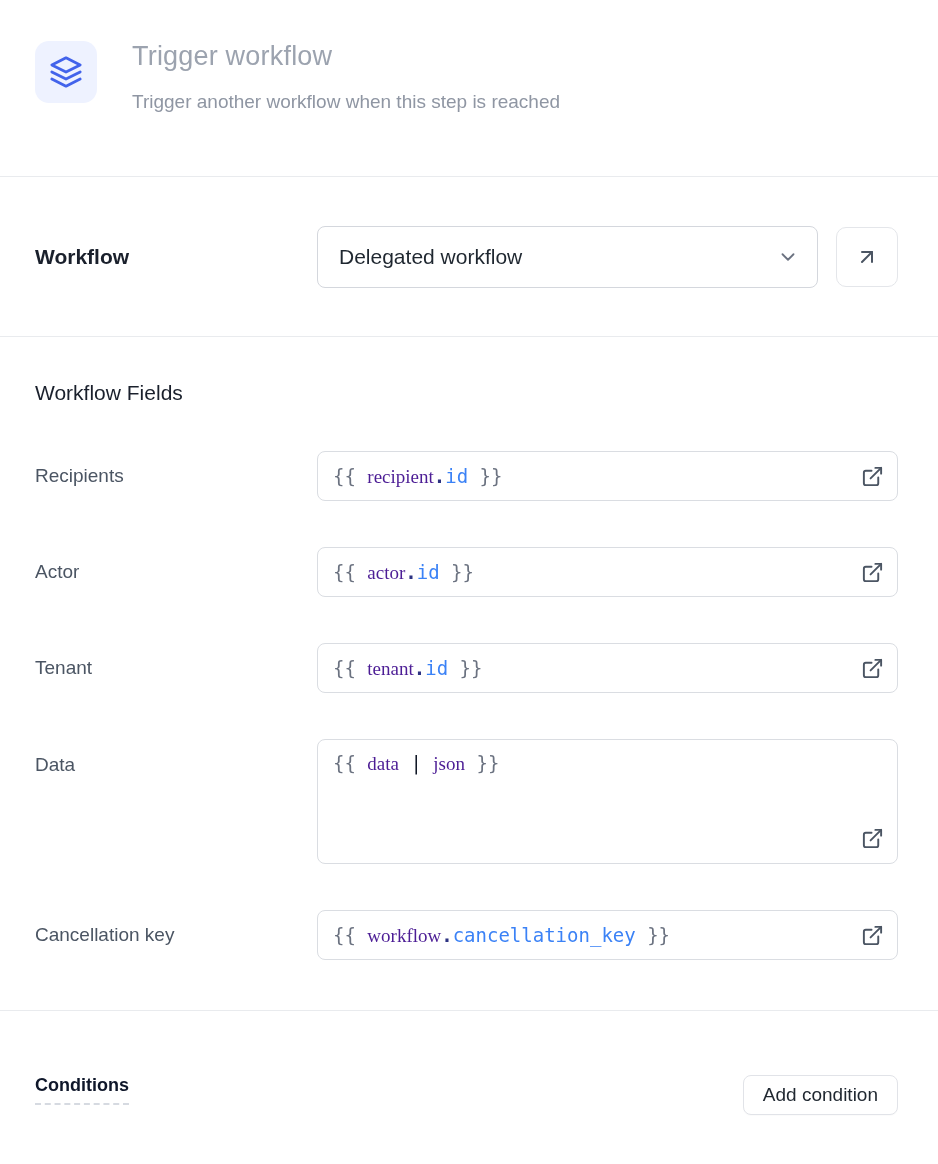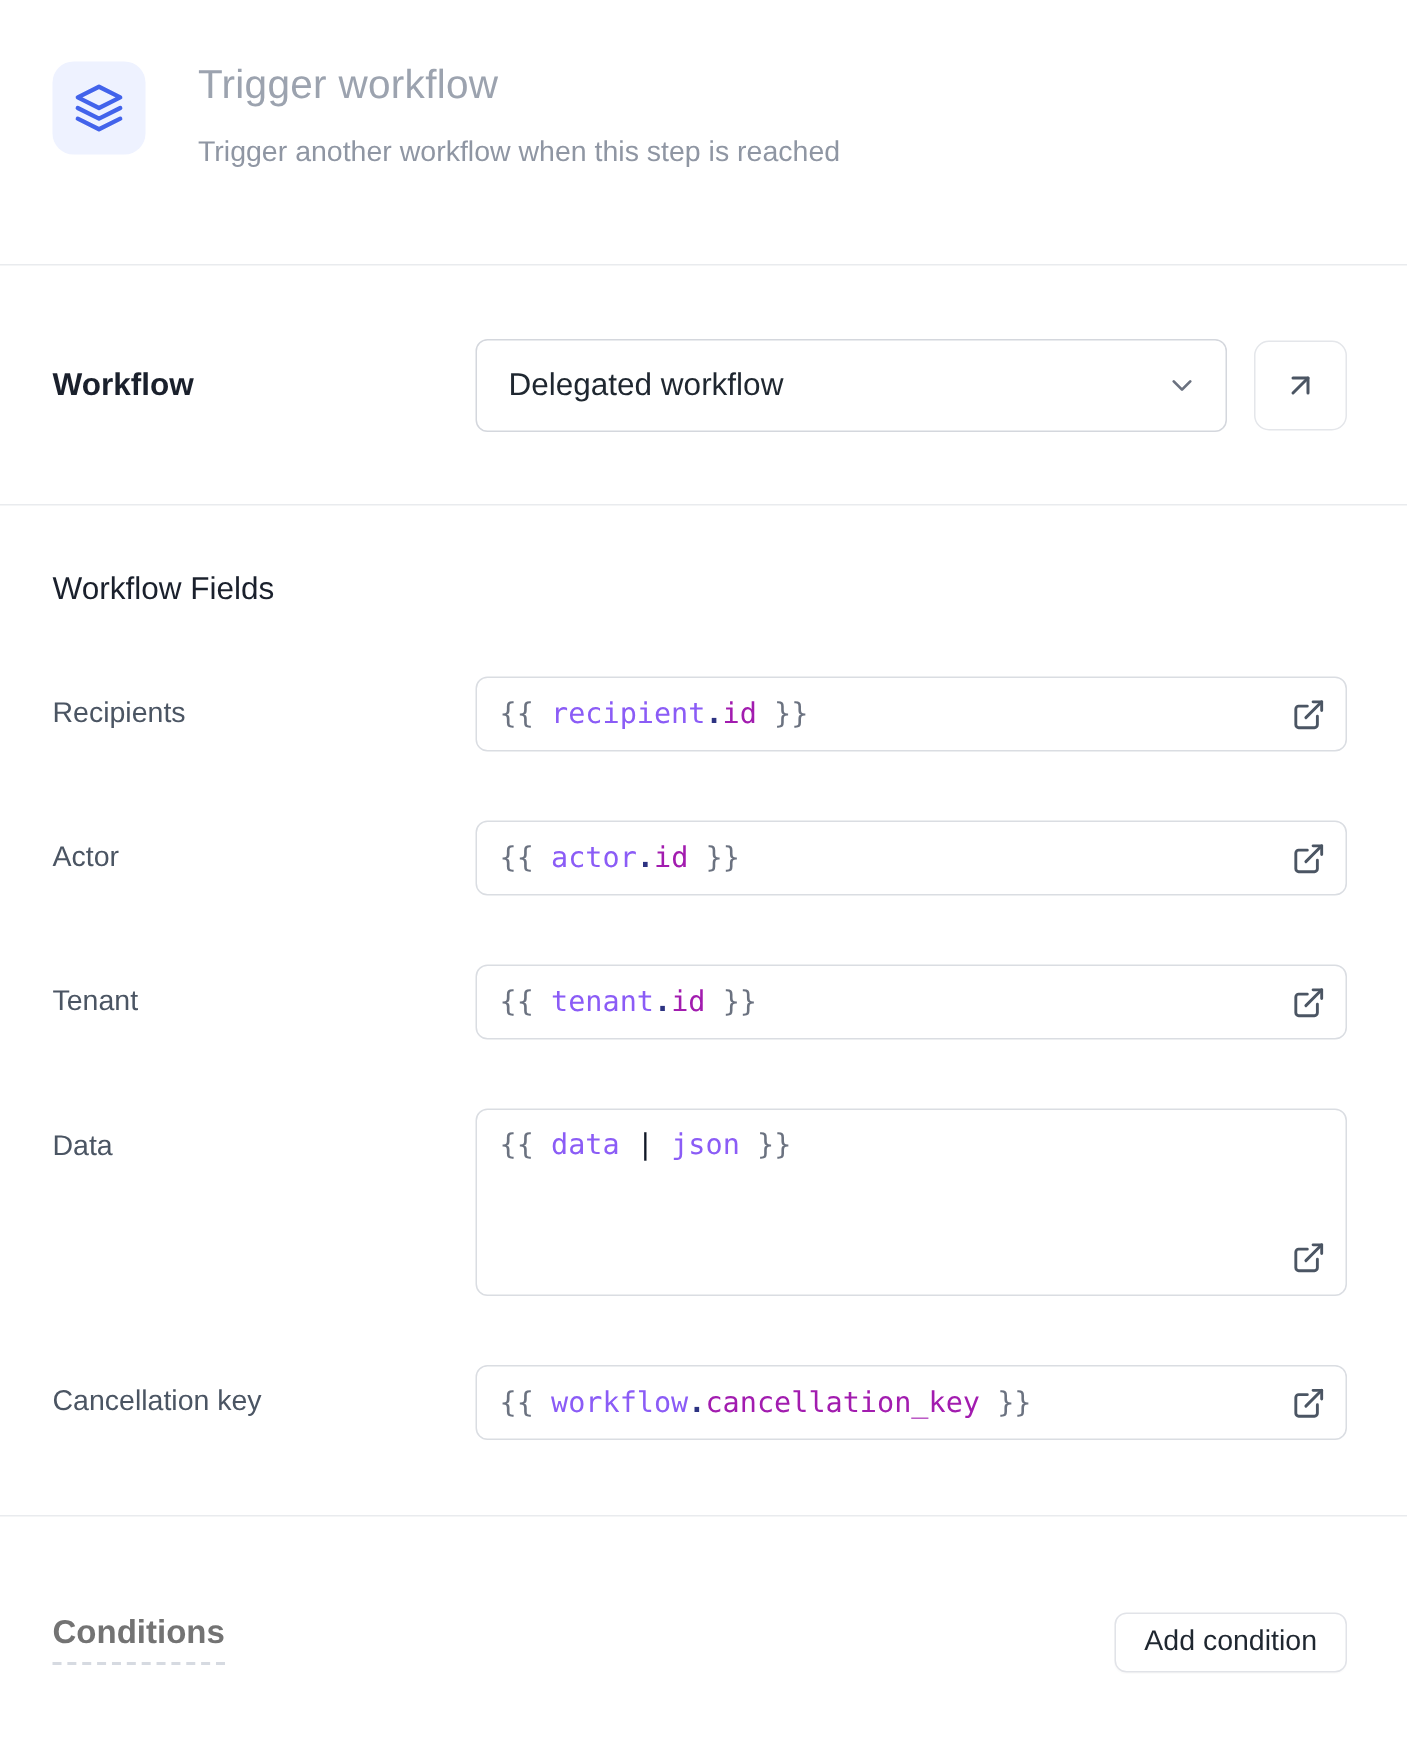--- a/index.html
+++ b/index.html
@@ -37,34 +37,34 @@
   .field-row:last-child { margin-bottom:0; }
   .field-row.multiline { align-items:flex-start; }
   .field-row.multiline .field-label { padding-top:15px; }
   .field-label { width:282px; flex:0 0 282px; font-size:19px; color:#4b5563; }
   .field-input { position:relative; flex:1 1 auto; min-height:50px;
     border:1px solid #dadde2; border-radius:8px; background:#fff;
     display:flex; align-items:center; padding:0 48px 0 15px; }
   .field-input.multiline { height:125px; align-items:flex-start; padding-top:12px; }
   .code { font-family:"DejaVu Sans Mono", monospace; font-size:19px; white-space:pre; }
   .tk-brace { color:#6b7280; }
-  .tk-var   { color:#8b5cf6; }
+  .tk-var   { color:#4c1d95;font-family:Liberation Serif, serif; }
   .tk-dot   { color:#2d3382; font-weight:700; }
-  .tk-prop  { color:#a21caf; }
+  .tk-prop  { color:#3b82f6; }
   .tk-pipe  { color:#111827; }
   .tk-plain { color:#374151; }
   .ext-btn { position:absolute; right:13px; top:50%; transform:translateY(-50%);
     width:24px; height:24px; background:none; border:none; cursor:pointer;
     display:flex; align-items:center; justify-content:center; }
   .field-input.multiline .ext-btn { top:auto; bottom:13px; transform:none; }
 
   
   .conditions-section { display:flex; align-items:flex-start; justify-content:space-between;
     padding:64px 40px 0 35px; }
-  .conditions-heading { font-size:22px; font-weight:700; color:#737373;
+  .conditions-heading { font-size:18px; font-weight:700; color:#0f172a;
     border-bottom:2px dashed #d6dae1; padding-bottom:7px; }
   .add-condition-btn { height:40px; padding:0 19px; background:#fff;
     border:1px solid #e1e3e8; border-radius:8px; font-family:"Liberation Sans",sans-serif;
     font-size:19px; font-weight:500; color:#1f2730; cursor:pointer;
     box-shadow:0 1px 1px rgba(0,0,0,0.02); }
 
   svg { display:block; }
 </style>
 </head>
 <body>

